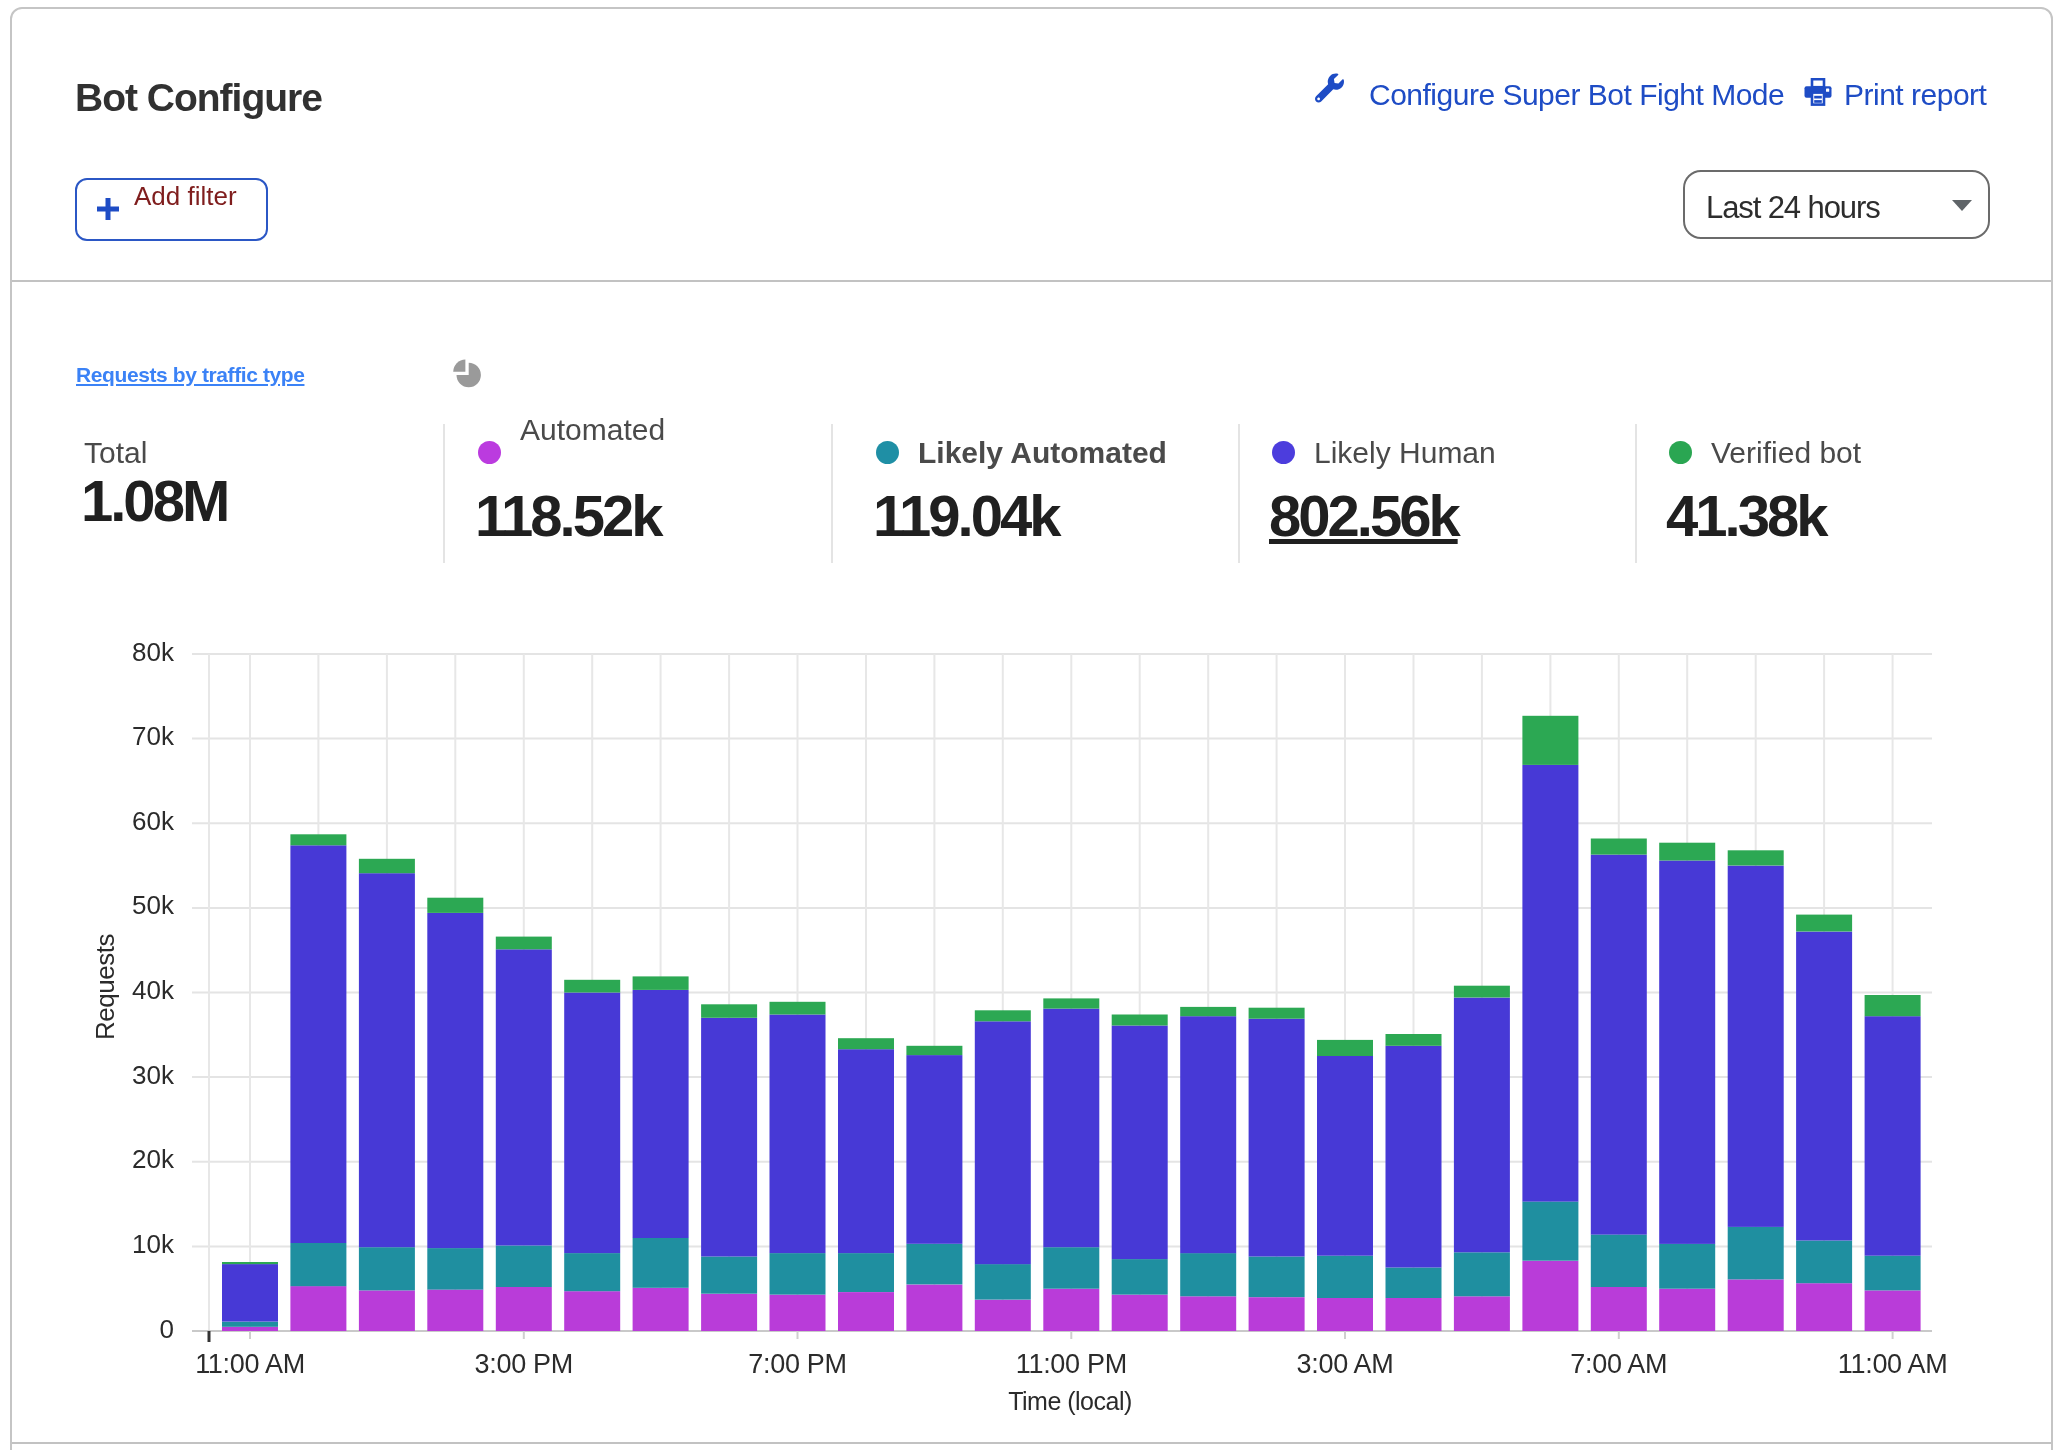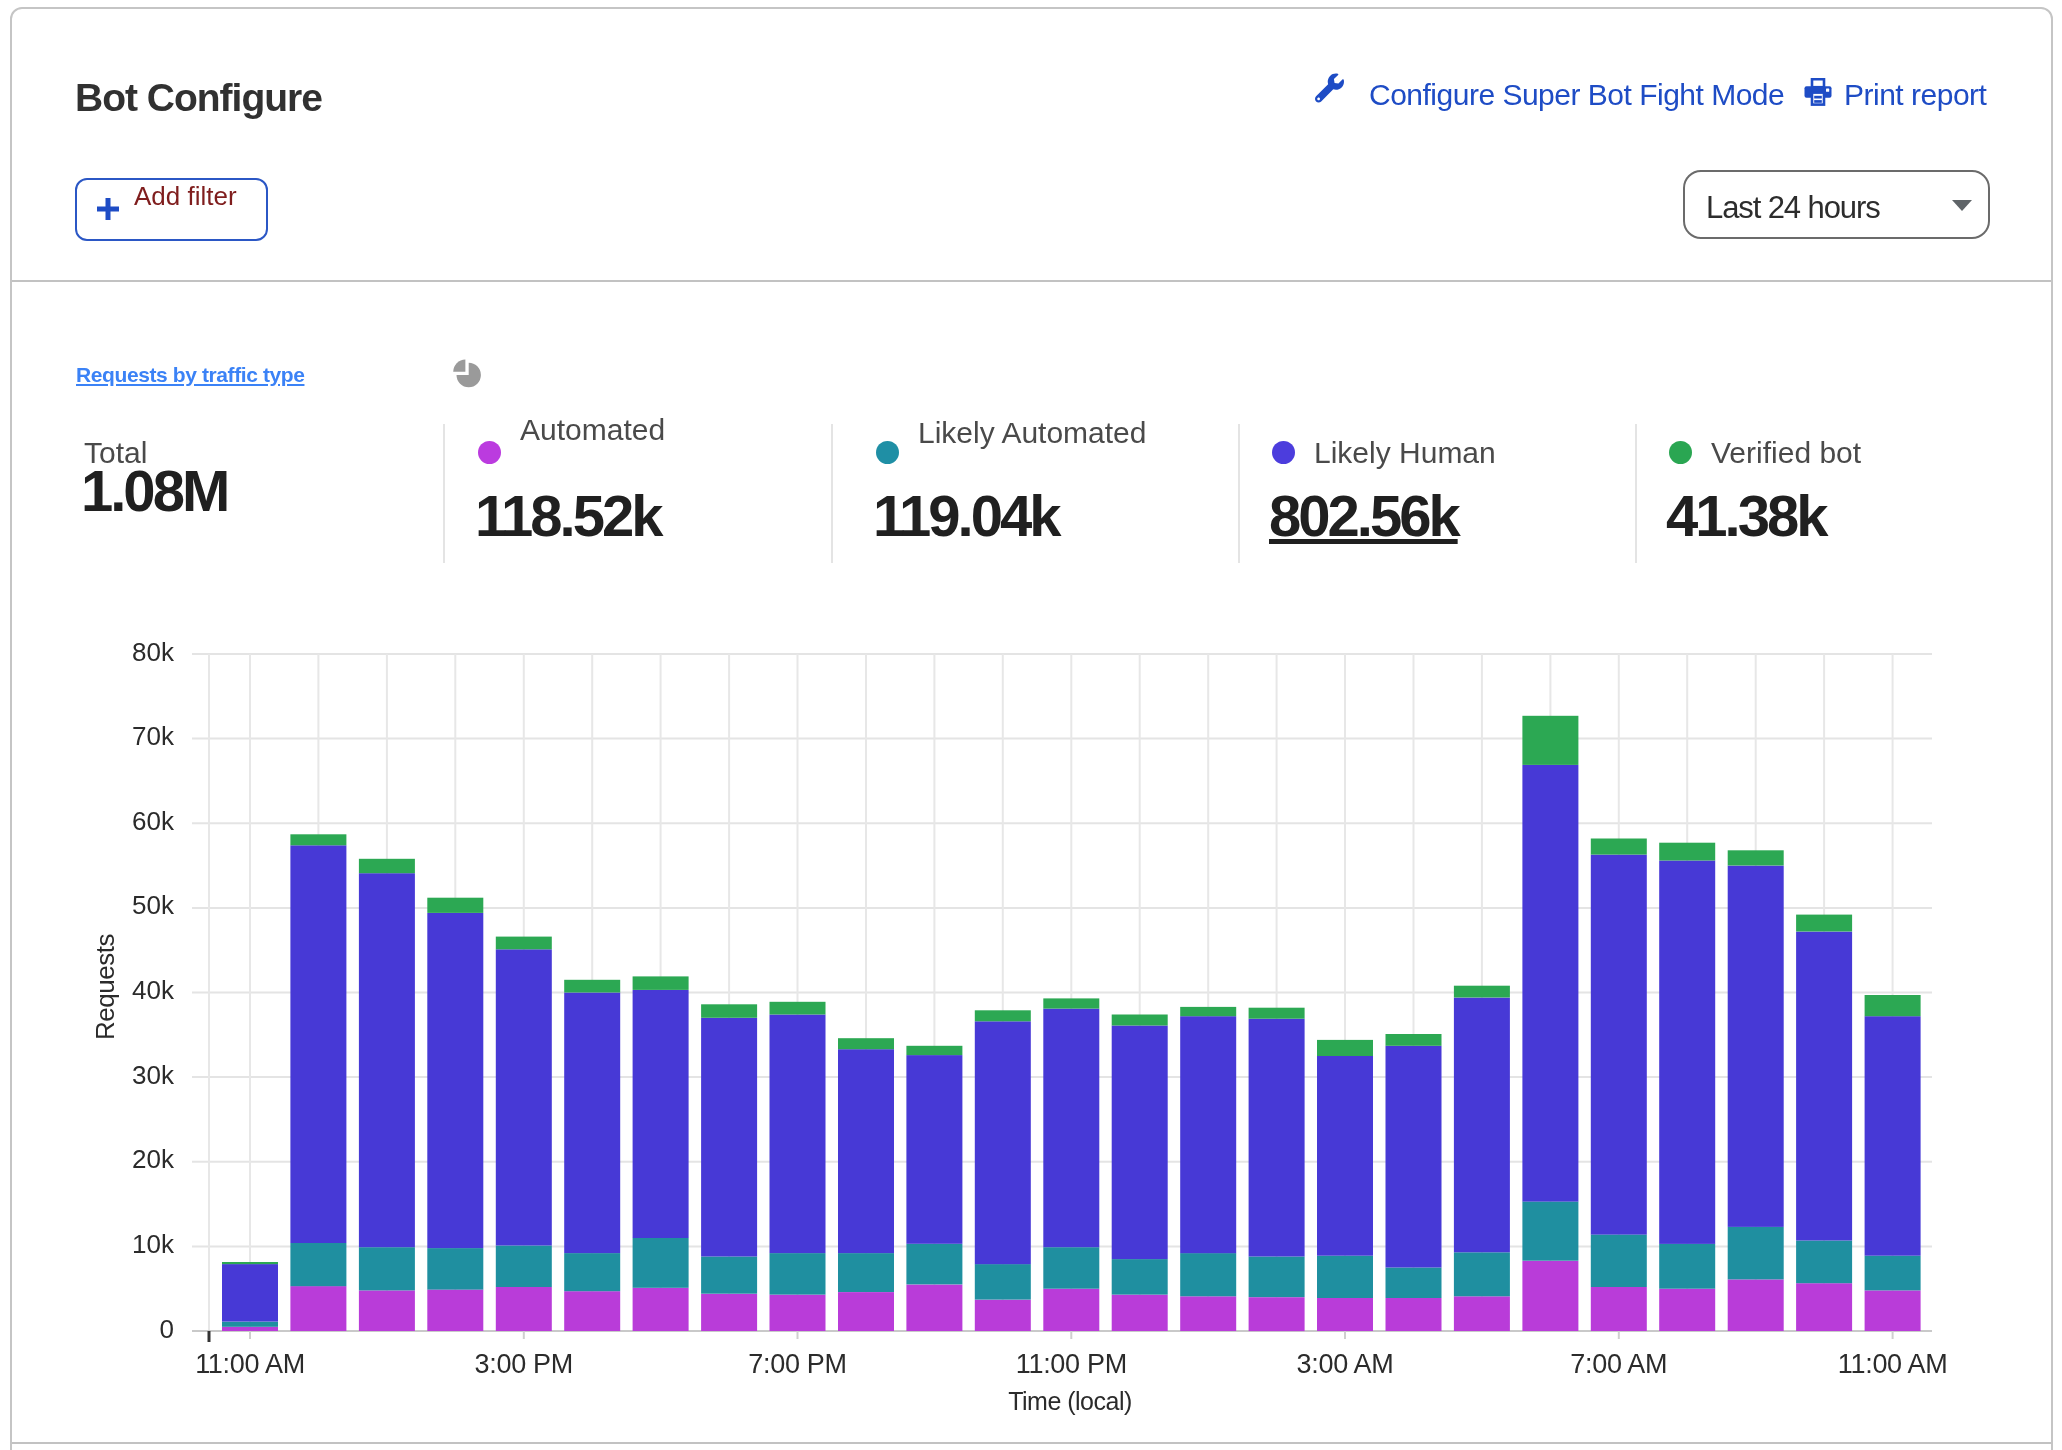--- a/index.html
+++ b/index.html
@@ -58,26 +58,26 @@
   <div class="abs" id="dropdown-label">Last 24 hours</div>
   <div class="abs" id="caret"></div>
 
   <div class="abs" id="h2">Requests by traffic type</div>
   <svg class="abs" style="left:453px; top:359px;" width="29" height="29" viewBox="0 0 29 29">
     <path fill="#9a9a9a" d="M15.7 3.8 A 12.2 12.2 0 1 1 3.5 16 L 15.7 16 Z"></path>
     <path fill="#9a9a9a" d="M12.4 0.6 A 12.2 12.2 0 0 0 0.2 12.8 L 12.4 12.8 Z"></path>
   </svg>
 
   <div class="abs statlabel" style="left:84px; top:438px;">Total</div>
-  <div class="abs statnum" style="left:81px; top:462px;">1.08M</div>
+  <div class="abs statnum" style="left:81px; top:472px;">1.08M</div>
   <div class="abs dot" style="left:478px; top:441px; background:#bb3bdf;"></div>
   <div class="abs statlabel" style="left:520px; top:415px;">Automated</div>
   <div class="abs statnum" style="left:475px; top:487px;">118.52k</div>
   <div class="abs dot" style="left:876px; top:441px; background:#1f8fa5;"></div>
-  <div class="abs statlabel" style="left:918px; top:418px;">Likely Automated</div>
+  <div class="abs statlabel" style="left:918px; top:438px;font-weight:bold;">Likely Automated</div>
   <div class="abs statnum" style="left:873px; top:487px;">119.04k</div>
   <div class="abs dot" style="left:1272px; top:441px; background:#4c3ddd;"></div>
   <div class="abs statlabel" style="left:1314px; top:438px;">Likely Human</div>
   <div class="abs statnum" style="left:1269px; top:487px;text-decoration:underline;">802.56k</div>
   <div class="abs dot" style="left:1669px; top:441px; background:#2aa652;"></div>
   <div class="abs statlabel" style="left:1711px; top:438px;">Verified bot</div>
   <div class="abs statnum" style="left:1666px; top:487px;">41.38k</div>
   <div class="abs sep" style="left:443px;"></div>
   <div class="abs sep" style="left:830.5px;"></div>
   <div class="abs sep" style="left:1237.5px;"></div>

